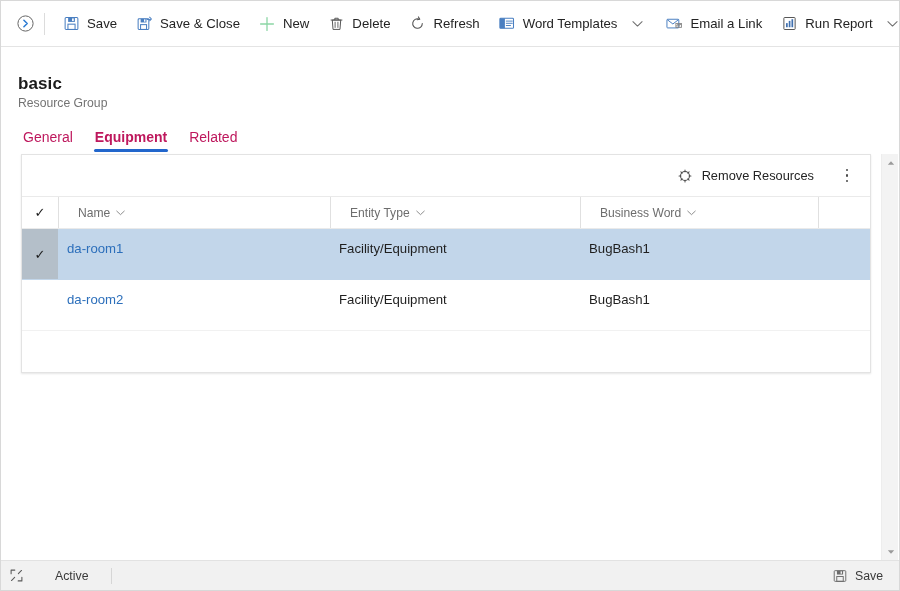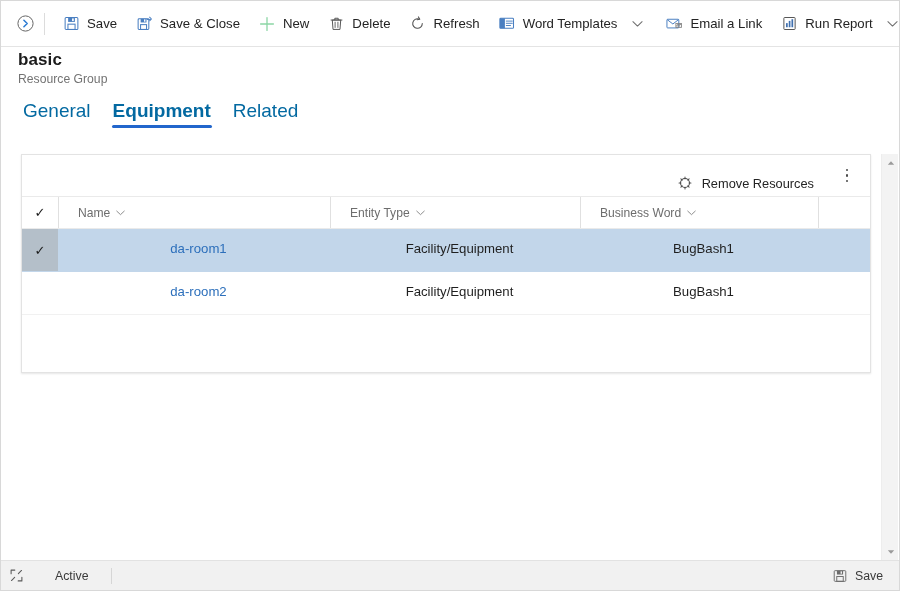--- a/index.html
+++ b/index.html
@@ -74,21 +74,21 @@
     justify-content: center;
     width: 20px;
     height: 20px;
     margin-left: 10px;
     cursor: pointer;
   }
 
   
   .page-head {
     position: absolute;
-    left: 0; top: 35px;
+    left: 0; top: 59px;
     width: 900px;
   }
   .rec-title {
     font-size: 17px;
     font-weight: bold;
     color: #1b1b1b;
     padding: 14px 0 0 17px;
     line-height: 1.15;
     letter-spacing: 0.1px;
   }
@@ -100,22 +100,22 @@
 
   
   .tabstrip {
     display: flex;
     align-items: flex-end;
     padding: 12px 0 0 17px;
     height: 30px;
   }
   .tab {
     position: relative;
-    font-size: 19px;
-    color: #0369a1;
+    font-size: 14px;
+    color: #be185d;
     padding: 0 9px 8px 9px;
     margin-right: 4px;
     cursor: pointer;
     line-height: 1;
   }
   .tab:first-child { margin-left: -4px; }
   .tab.active { font-weight: bold; }
   .tab.active:after {
     content: "";
     position: absolute;
@@ -140,21 +140,21 @@
   }
   .grid-toolbar {
     height: 41px;
     display: flex;
     align-items: center;
     justify-content: flex-end;
     padding-right: 10px;
   }
   .gt-btn {
     display: flex;
-    align-items: flex-end;
+    align-items: center;
     height: 30px;
     padding: 0 8px;
     cursor: pointer;
     font-size: 12.8px;
     color: #242424;
     border-radius: 2px;
   }
   .gt-btn .ico {
     display: inline-flex;
     align-items: center;
@@ -223,27 +223,26 @@
   th.col-name   { width: 272px; }
   th.col-entity { width: 250px; }
   th.col-bu     { width: 238px; }
   th.col-end    { width: auto; }
   th.col-end .th-inner { border-left: 1px solid #e0e0e0; }
 
   table.grid tbody td {
     height: 38px;
     font-size: 13.2px;
     color: #1f1f1f;
-    padding: 0 0 4px 9px;
+    padding: 0 0 12px 9px;
     border-bottom: 1px solid #f1f1f1;
     vertical-align: middle;
     overflow: hidden;
     white-space: nowrap;
     text-overflow: ellipsis;
-    text-align: center;
   }
   tbody tr.selected td { background: #c2d6ea; border-bottom-color: #c2d6ea; }
   tbody tr td.cell-check {
     padding: 0;
     text-align: center;
   }
   tbody tr.selected td.cell-check {
     background: #b4bfc9;
   }
   .link {

